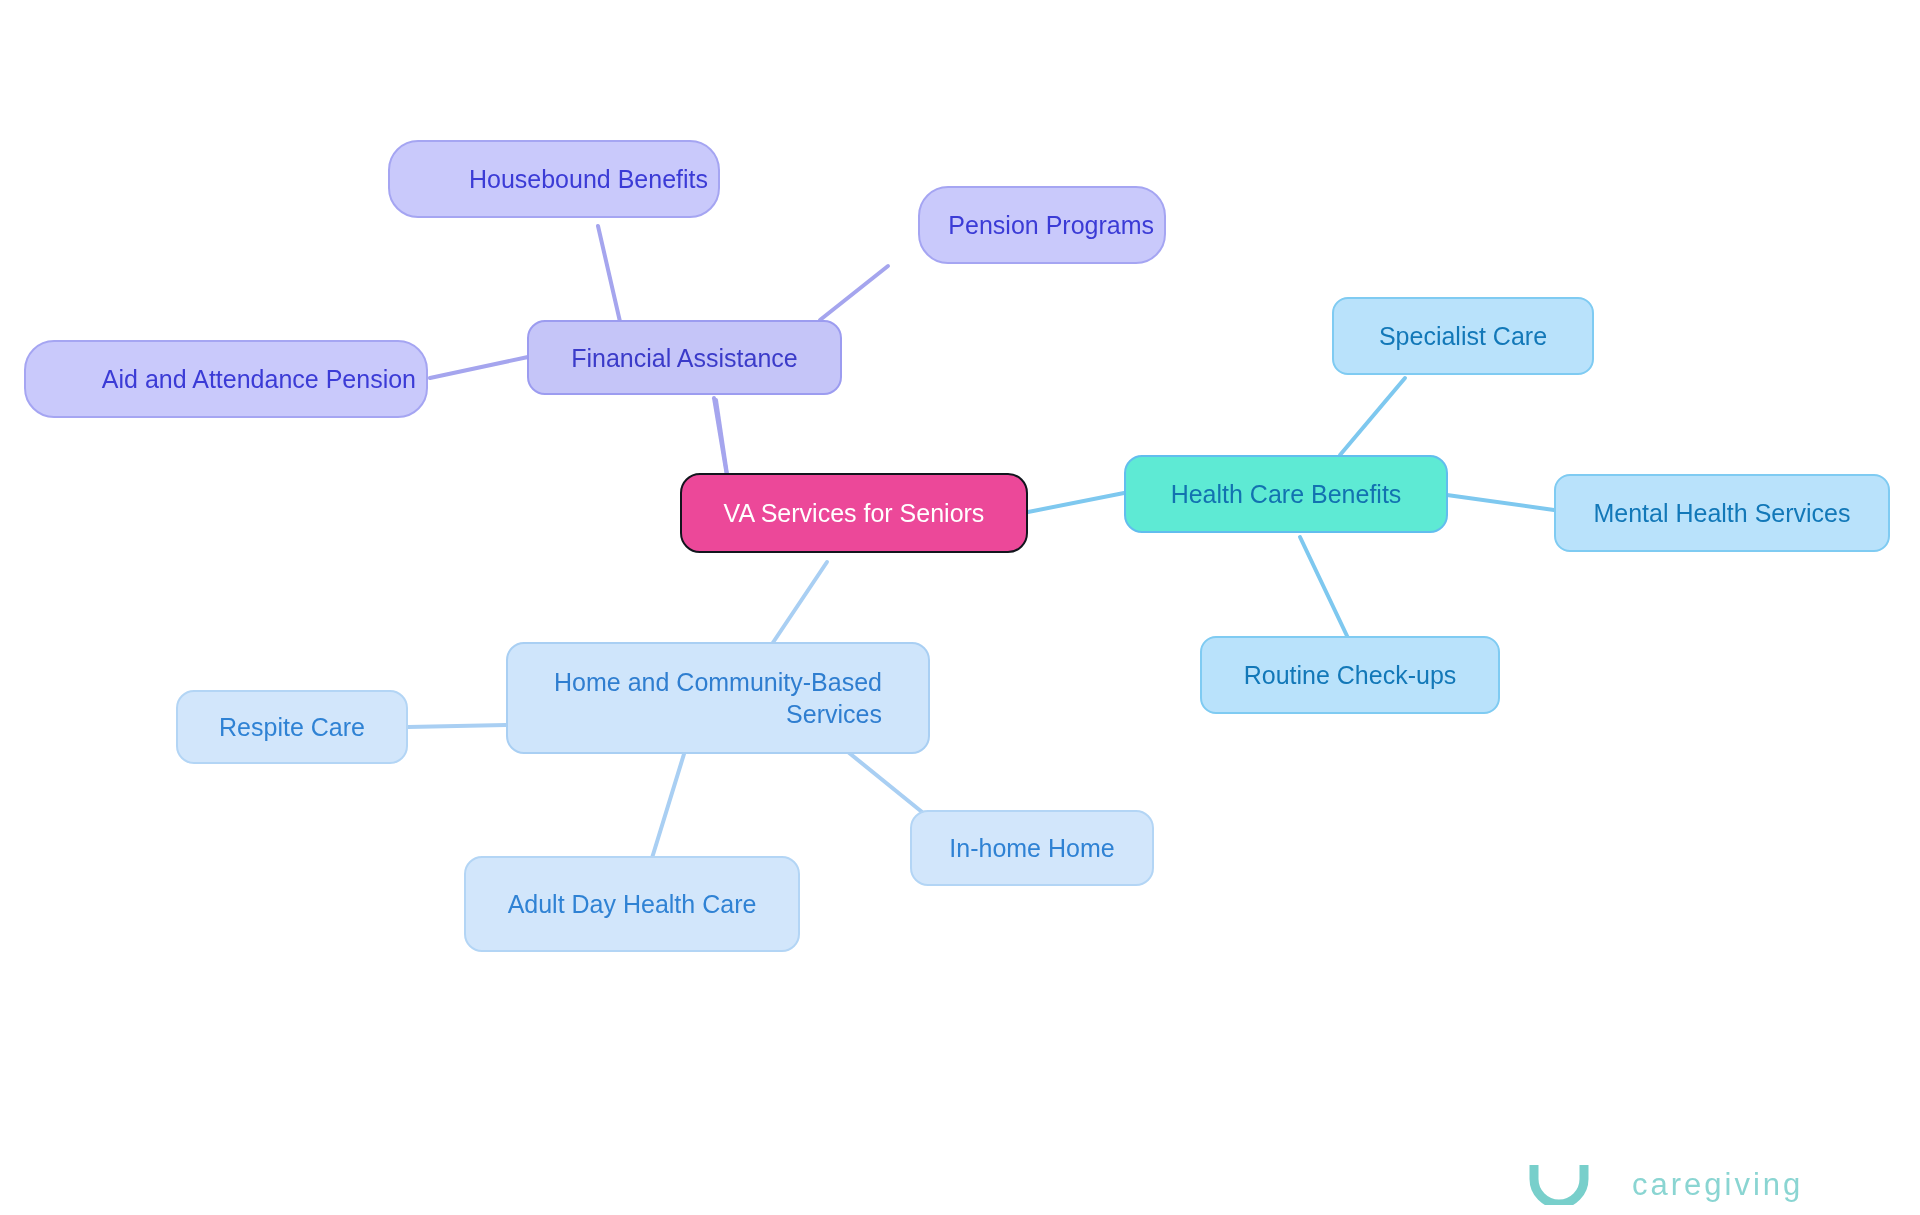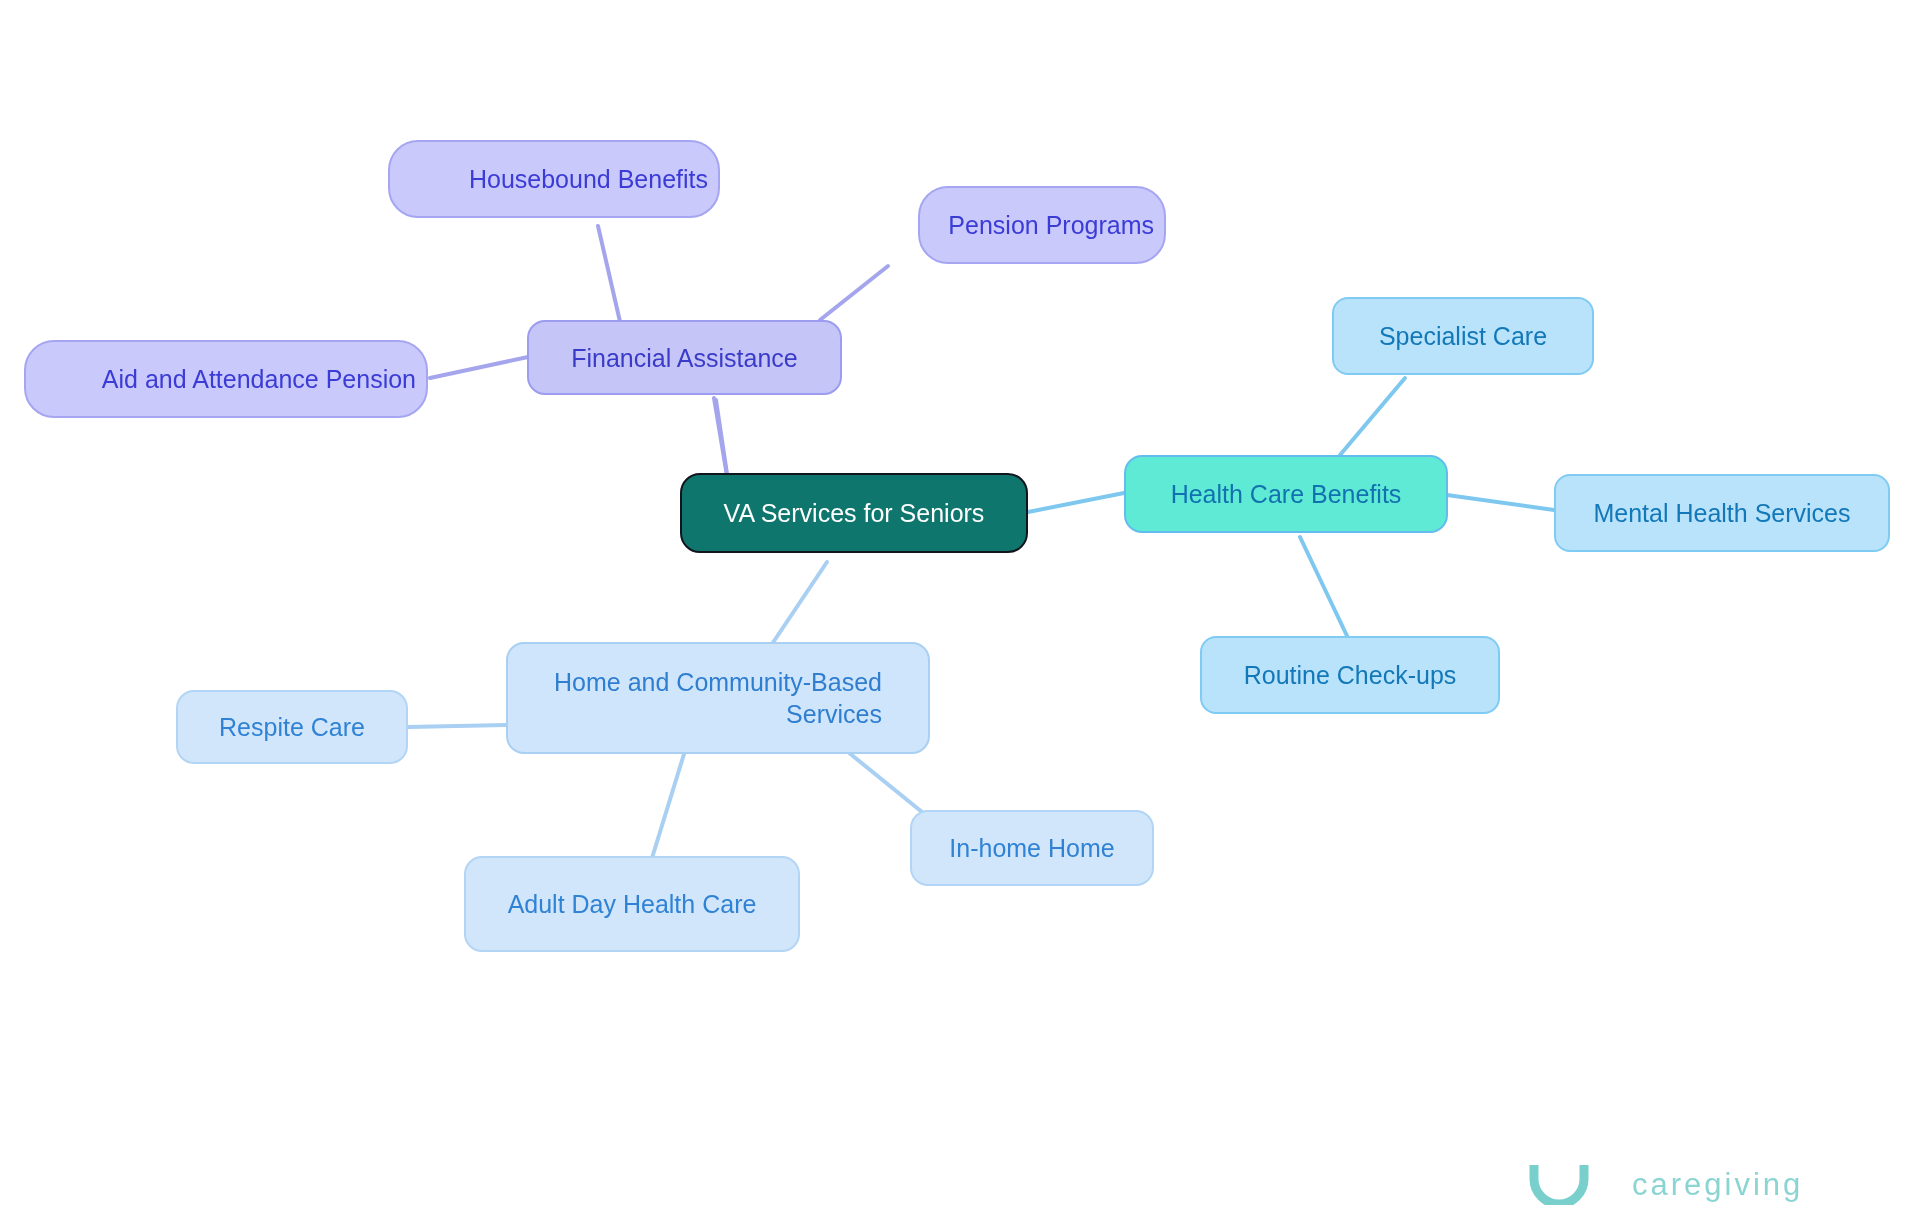--- a/index.html
+++ b/index.html
@@ -35,21 +35,21 @@
     justify-content: center;
     text-align: center;
     border-radius: 14px;
     border-style: solid;
     border-width: 2px;
     line-height: 1.28;
     white-space: pre-line;
     padding: 4px 10px;
   }
   .node-root {
-    background: #0f766e;
+    background: #ec4899;
     border-color: #12151d;
     color: #ffffff;
     border-radius: 20px;
     font-size: 25px;
   }
   .node-l1-purple {
     background: #c5c5f8;
     border-color: #9c9cf0;
     color: #3b3bc9;
     font-size: 25px;

